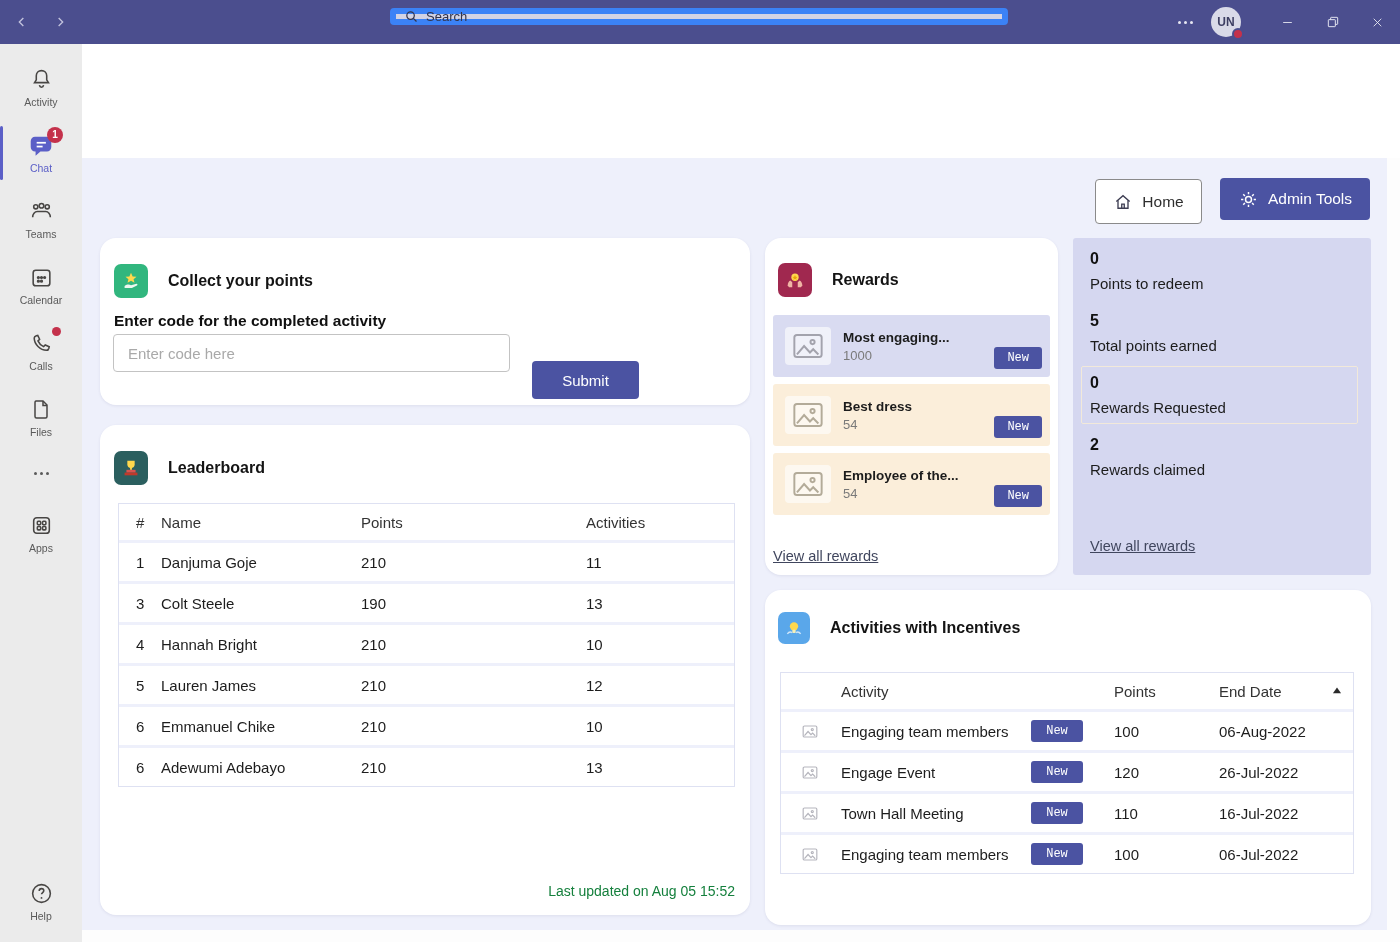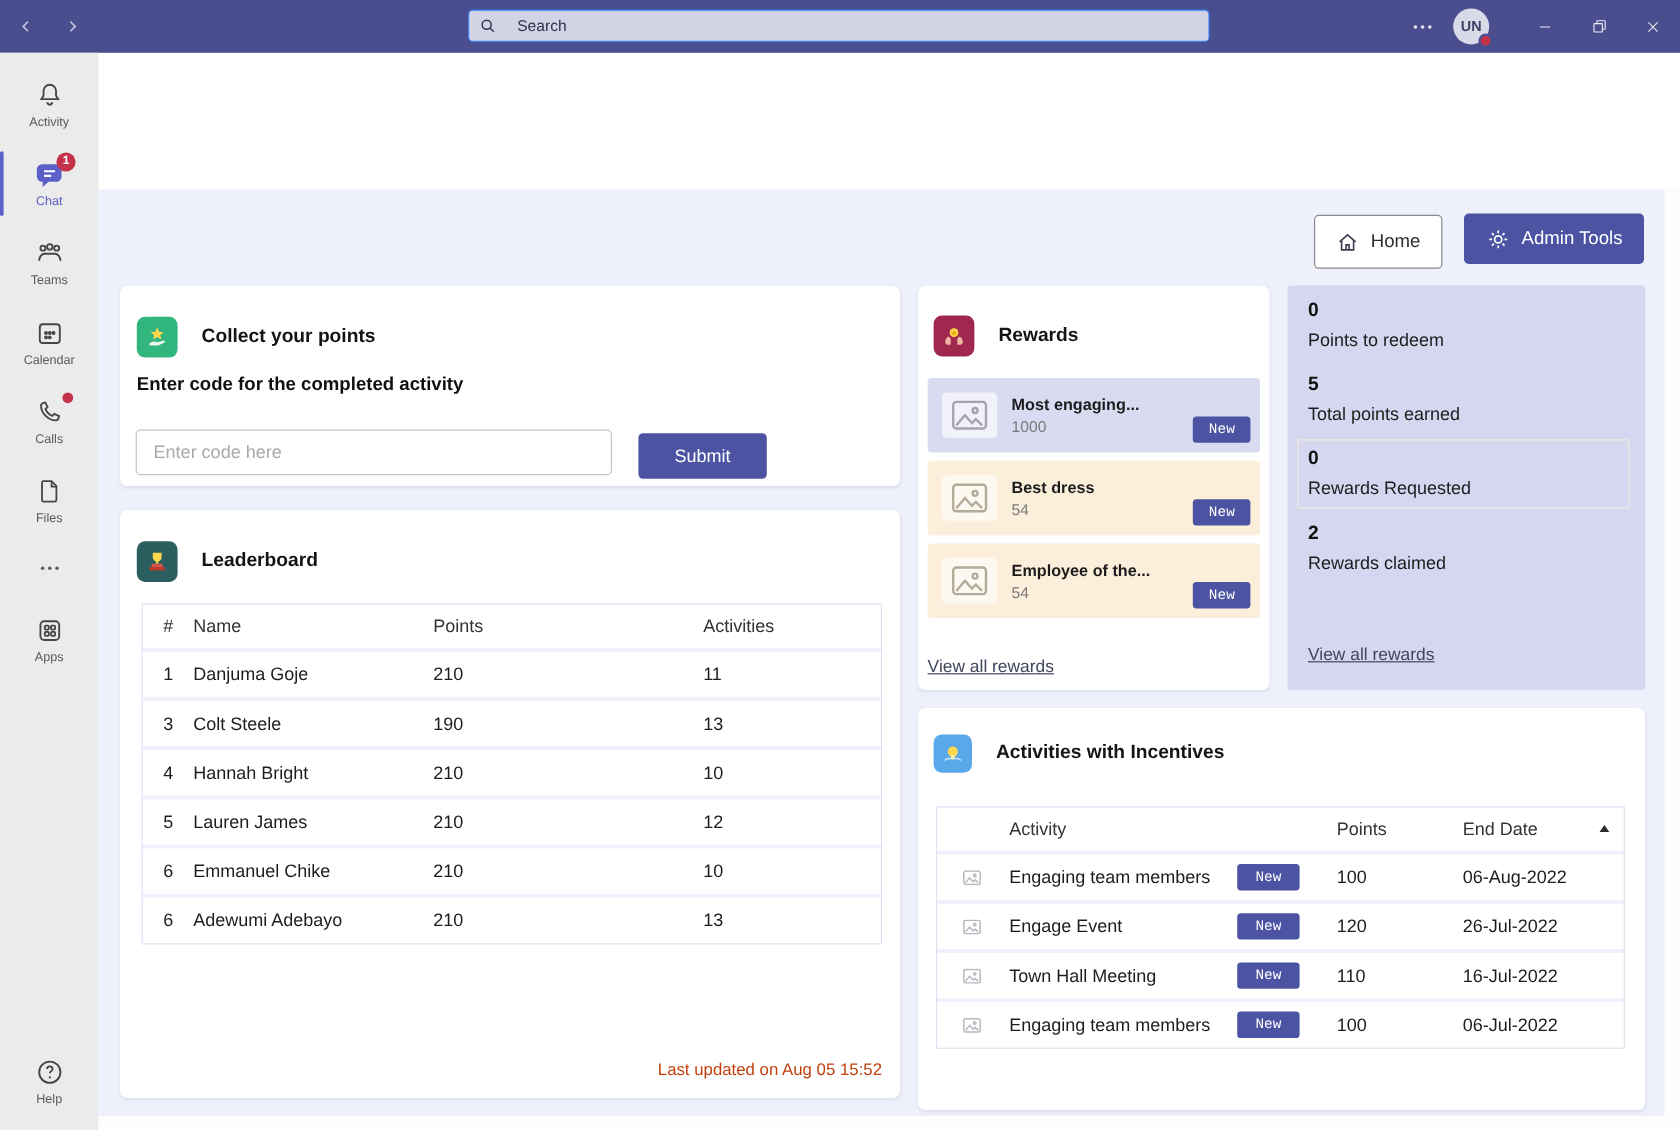--- a/index.html
+++ b/index.html
@@ -3,21 +3,21 @@
 <meta charset="utf-8">
 <style>
   html,body{margin:0;padding:0;background:#fff;}
   *{box-sizing:border-box;font-family:"Liberation Sans",sans-serif;}
   .stage{position:relative;width:1400px;height:942px;overflow:hidden;background:#fff;}
 
   
   .topbar{position:absolute;left:0;top:0;width:1400px;height:44px;background:var(--topbar-bg,#4b4e8e);display:flex;align-items:center;}
   .nav-arrows{position:absolute;left:10px;top:0;height:44px;display:flex;align-items:center;gap:14px;}
   .nav-btn{width:24px;height:24px;display:flex;align-items:center;justify-content:center;cursor:pointer;}
-  .searchbox{position:absolute;left:390px;top:8px;width:618px;height:27px;background:#d2d3e4;border:1px solid #3b82f6;border-radius:4px;display:flex;align-items:center;padding:0 8px;gap:17px;}
+  .searchbox{position:absolute;left:390px;top:8px;width:618px;height:17px;background:#d2d3e4;border:6px solid #3b82f6;border-radius:4px;display:flex;align-items:center;padding:0 8px;gap:7px;}
   .searchbox span{font-size:13px;color:#33344a;}
   .top-right{position:absolute;right:0;top:0;height:44px;display:flex;align-items:center;}
   .more-dots{display:flex;gap:3px;margin-right:18px;cursor:pointer;}
   .more-dots i{width:3px;height:3px;border-radius:50%;background:#e7e7f2;}
   .avatar{position:relative;width:30px;height:30px;border-radius:50%;background:#d9dae8;color:#3d3f63;font-size:12px;font-weight:700;display:flex;align-items:center;justify-content:center;margin-right:24px;cursor:pointer;}
   .avatar .status{position:absolute;right:-3px;bottom:-3px;width:12px;height:12px;border-radius:50%;background:var(--badge-red,#c4314b);border:2px solid var(--topbar-bg,#4b4e8e);}
   .winbtn{width:45px;height:44px;display:flex;align-items:center;justify-content:center;cursor:pointer;}
 
   
   .sidebar{position:absolute;left:0;top:44px;width:82px;height:898px;background:#ebebeb;display:flex;flex-direction:column;align-items:stretch;padding-top:12px;}
@@ -38,49 +38,49 @@
   .app-icon{position:absolute;left:51px;top:30px;width:50px;height:50px;border-radius:8px;background:var(--app-icon-cyan,#29b5e8);display:flex;align-items:center;justify-content:center;}
   .app-title{position:absolute;left:125px;top:44px;font-size:21px;font-weight:700;color:#161616;margin:0;}
   .hdr-actions{position:absolute;right:28px;top:40px;display:flex;gap:14px;}
   .hdr-icon{width:26px;height:26px;display:flex;align-items:center;justify-content:center;cursor:pointer;}
 
   
   .content{position:absolute;left:82px;top:158px;width:1318px;height:784px;background:var(--content-bg,#eef0fb);}
   .vscroll{position:absolute;right:0;top:0;width:13px;height:784px;background:#fdfdfd;}
   .hscroll{position:absolute;left:0;bottom:0;width:1318px;height:12px;background:#fdfdfd;}
 
-  .card{position:absolute;background:#fff;border-radius:6px;box-shadow:0 1px 3px rgba(70,70,120,.10);}
+  .card{position:absolute;background:#fff;border-radius:16px;box-shadow:0 1px 3px rgba(70,70,120,.10);}
   .card-head{display:flex;align-items:center;gap:20px;position:absolute;left:14px;top:26px;}
   .card-head .ttl{font-size:16px;font-weight:600;color:#141414;}
   .mini-icon{width:34px;height:34px;border-radius:7px;display:flex;align-items:center;justify-content:center;flex-shrink:0;}
 
   
   .btn-home{position:absolute;left:1013px;top:21px;width:107px;height:45px;background:#fff;border:1px solid #8a8a8a;border-radius:4px;display:flex;align-items:center;justify-content:center;gap:9px;font-size:15.5px;color:#2e2e2e;cursor:pointer;}
   .btn-admin{position:absolute;left:1138px;top:20px;width:150px;height:42px;background:var(--accent,#4b53a2);border:none;border-radius:4px;display:flex;align-items:center;justify-content:center;gap:9px;font-size:15.5px;color:#fff;cursor:pointer;}
 
   
   .collect{left:18px;top:80px;width:650px;height:167px;}
   .collect .prompt{position:absolute;left:14px;top:74px;font-size:15.5px;font-weight:700;color:#101010;}
-  .collect input{position:absolute;left:13px;top:120px;width:397px;height:38px;border:1px solid #c3c3c3;border-radius:4px;padding:0 14px;font-size:15px;color:#222;outline:none;}
+  .collect input{position:absolute;left:13px;top:96px;width:397px;height:38px;border:1px solid #c3c3c3;border-radius:4px;padding:0 14px;font-size:15px;color:#222;outline:none;}
   .collect input::placeholder{color:#a9a9a9;}
   .btn-submit{position:absolute;left:432px;top:104px;width:107px;height:38px;background:var(--accent,#4b53a2);color:#fff;font-size:15px;border:none;border-radius:4px;cursor:pointer;margin-top:19px;}
 
   
   .tbl{position:absolute;border:1px solid #dee1f2;background:var(--content-bg,#eef0fb);}
   .tr{display:grid;align-items:center;background:#fff;}
   .tr + .tr{margin-top:3px;}
   .tr.head{height:36px;font-size:15px;color:#333;}
   .tr.row{height:38px;font-size:15px;color:#1d1d1d;}
 
   
   .leaderboard{left:18px;top:267px;width:650px;height:490px;}
   .lb-tbl{left:18px;top:78px;width:617px;}
   .lb-tbl .tr{grid-template-columns:42px 200px 225px 1fr;}
   .lb-tbl .c1{padding-left:17px;}
-  .last-updated{position:absolute;right:15px;bottom:16px;font-size:14px;color:#c2410c;margin-left:16px;}
+  .last-updated{position:absolute;right:15px;bottom:16px;font-size:14px;color:#15803d;margin-left:16px;}
 
   
   .rewards{left:683px;top:80px;width:293px;height:337px;}
   .reward-item{position:absolute;left:8px;width:277px;height:62px;border-radius:3px;display:flex;align-items:center;padding:0 8px 0 12px;}
   .reward-item.lavender{background:var(--reward-lavender,#d9dbf1);}
   .reward-item.cream{background:var(--reward-cream,#fbeeda);}
   .ph{background:rgba(255,255,255,.6);border-radius:4px;display:flex;align-items:center;justify-content:center;flex-shrink:0;}
   .reward-ph{width:46px;height:38px;}
   .reward-info{margin-left:12px;display:flex;flex-direction:column;gap:3px;flex:1;}
   .reward-name{font-size:13.5px;font-weight:700;color:#1c1c1c;}

